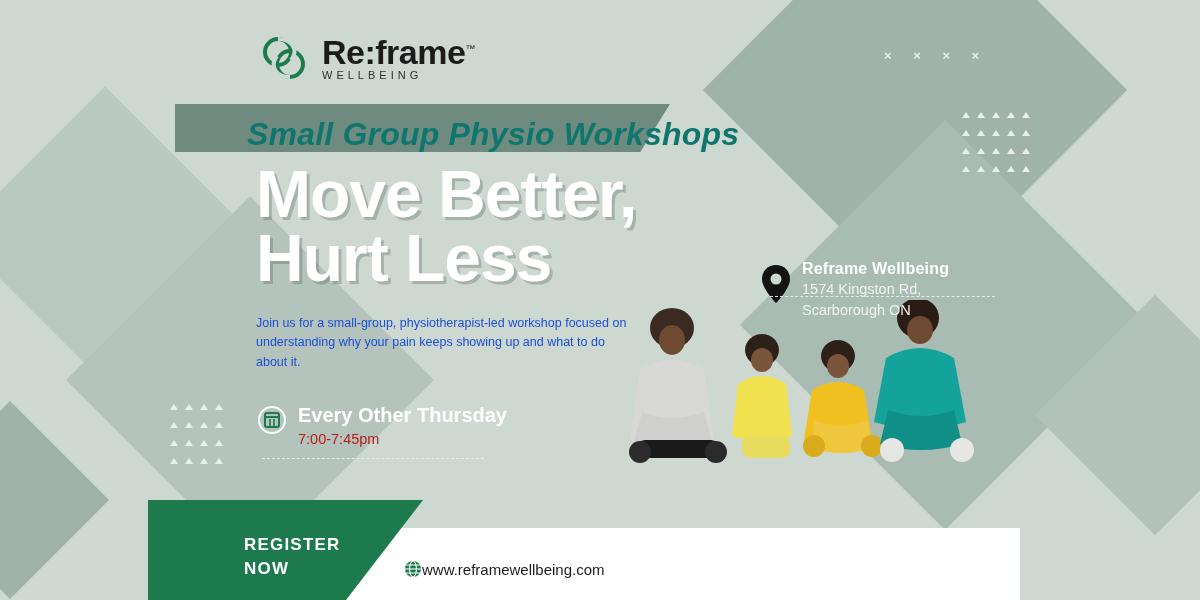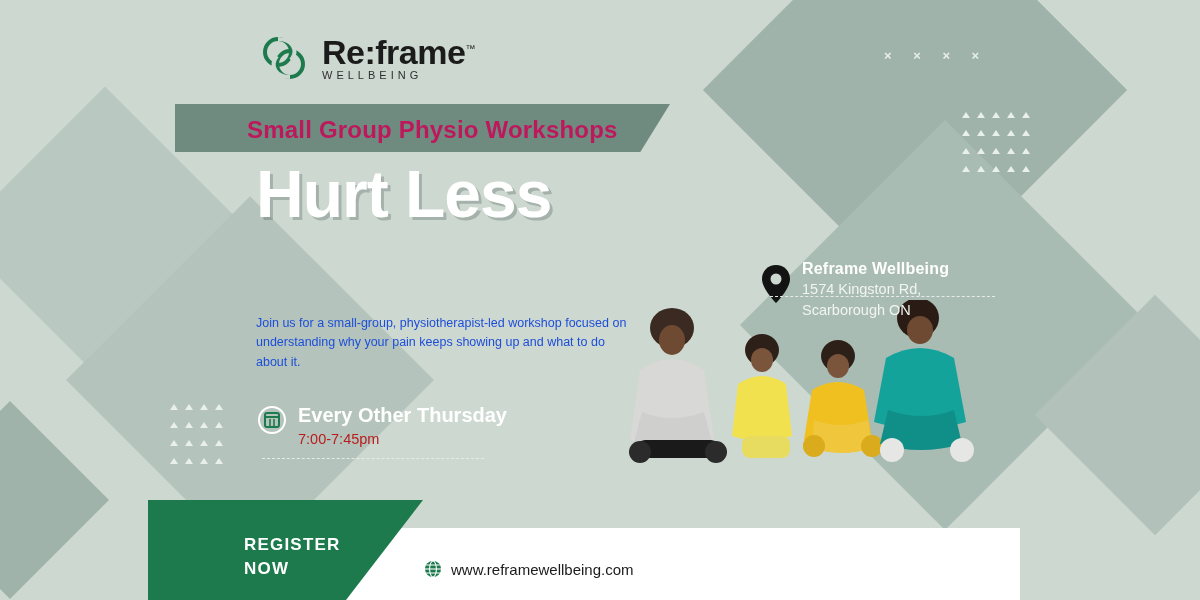--- a/index.html
+++ b/index.html
@@ -72,22 +72,23 @@
   
   .ribbon {
     position: absolute; left: 175px; top: 104px;
     height: 48px; width: 495px;
     background: #6f8b80;
     clip-path: polygon(0 0, 100% 0, 94% 100%, 0 100%);
     z-index: 5;
   }
   .ribbon-label {
     position: absolute; left: 247px; top: 116px;
-    color: #be185d; font-size: 24px; font-weight: bold; letter-spacing: 0.2px;
+    color: #0f766e; font-size: 32px; font-weight: bold; letter-spacing: 0.2px;
     z-index: 6;
+    font-style: italic;
   }
 
   
   .headline {
     position: absolute; left: 256px; top: 162px;
     color: #ffffff;
     font-size: 66px;
     font-weight: bold;
     line-height: 0.97;
     letter-spacing: -1px;
@@ -126,22 +127,22 @@
   .cal-icon { width: 28px; height: 28px; flex: none; margin-top: 2px;}
   .sch-title { font-size: 20px; font-weight: bold; color: #ffffff; }
   .sch-time { font-size: 14.5px; color: #b91c1c; margin-top: 4px; }
   .dash-rule2 {
     position: absolute; left: 262px; top: 458px; width: 222px; height: 1px;
     border-top: 1px dashed #e5ebe8; z-index: 6;
   }
 
   
   .website {
-    position: absolute; left: 424px; bottom: 22px;
-    z-index: 6; display: flex; align-items: center; gap: 9px; text-align: center;
+    position: absolute; left: 404px; bottom: 22px;
+    z-index: 6; display: flex; align-items: center;  text-align: center;
   }
   .globe { width: 18px; height: 18px; }
   .website-text { font-size: 15px; color: #1b1b1b; }
   .x-marks {
     position: absolute; left: 884px; top: 48px; z-index: 5;
     color: #e9efeb; font-size: 13px; letter-spacing: 9px; font-weight: bold;
   }
   .tri-grid { position: absolute; z-index: 5; }
   .tri {
     width: 0; height: 0;
@@ -199,20 +200,21 @@
       <span>Re:frame</span><span class="tm">™</span>
     </span>
     <span class="logo-sub">WELLBEING</span>
   </span>
 </div>
 
 <div class="ribbon"></div>
 <div class="ribbon-label">Small Group Physio Workshops</div>
 
 <div class="headline">
+  <div>Move Better,</div>
   <div>Hurt Less</div>
 </div>
 
 <div class="blurb">Join us for a small-group, physiotherapist-led workshop focused on understanding why your pain keeps showing up and what to do about it.</div>
 
 <div class="people">
   <svg viewBox="0 0 410 180" width="410" height="180">
 
     <g>
       <ellipse cx="72" cy="28" rx="22" ry="20" fill="#3a2a22"></ellipse>

